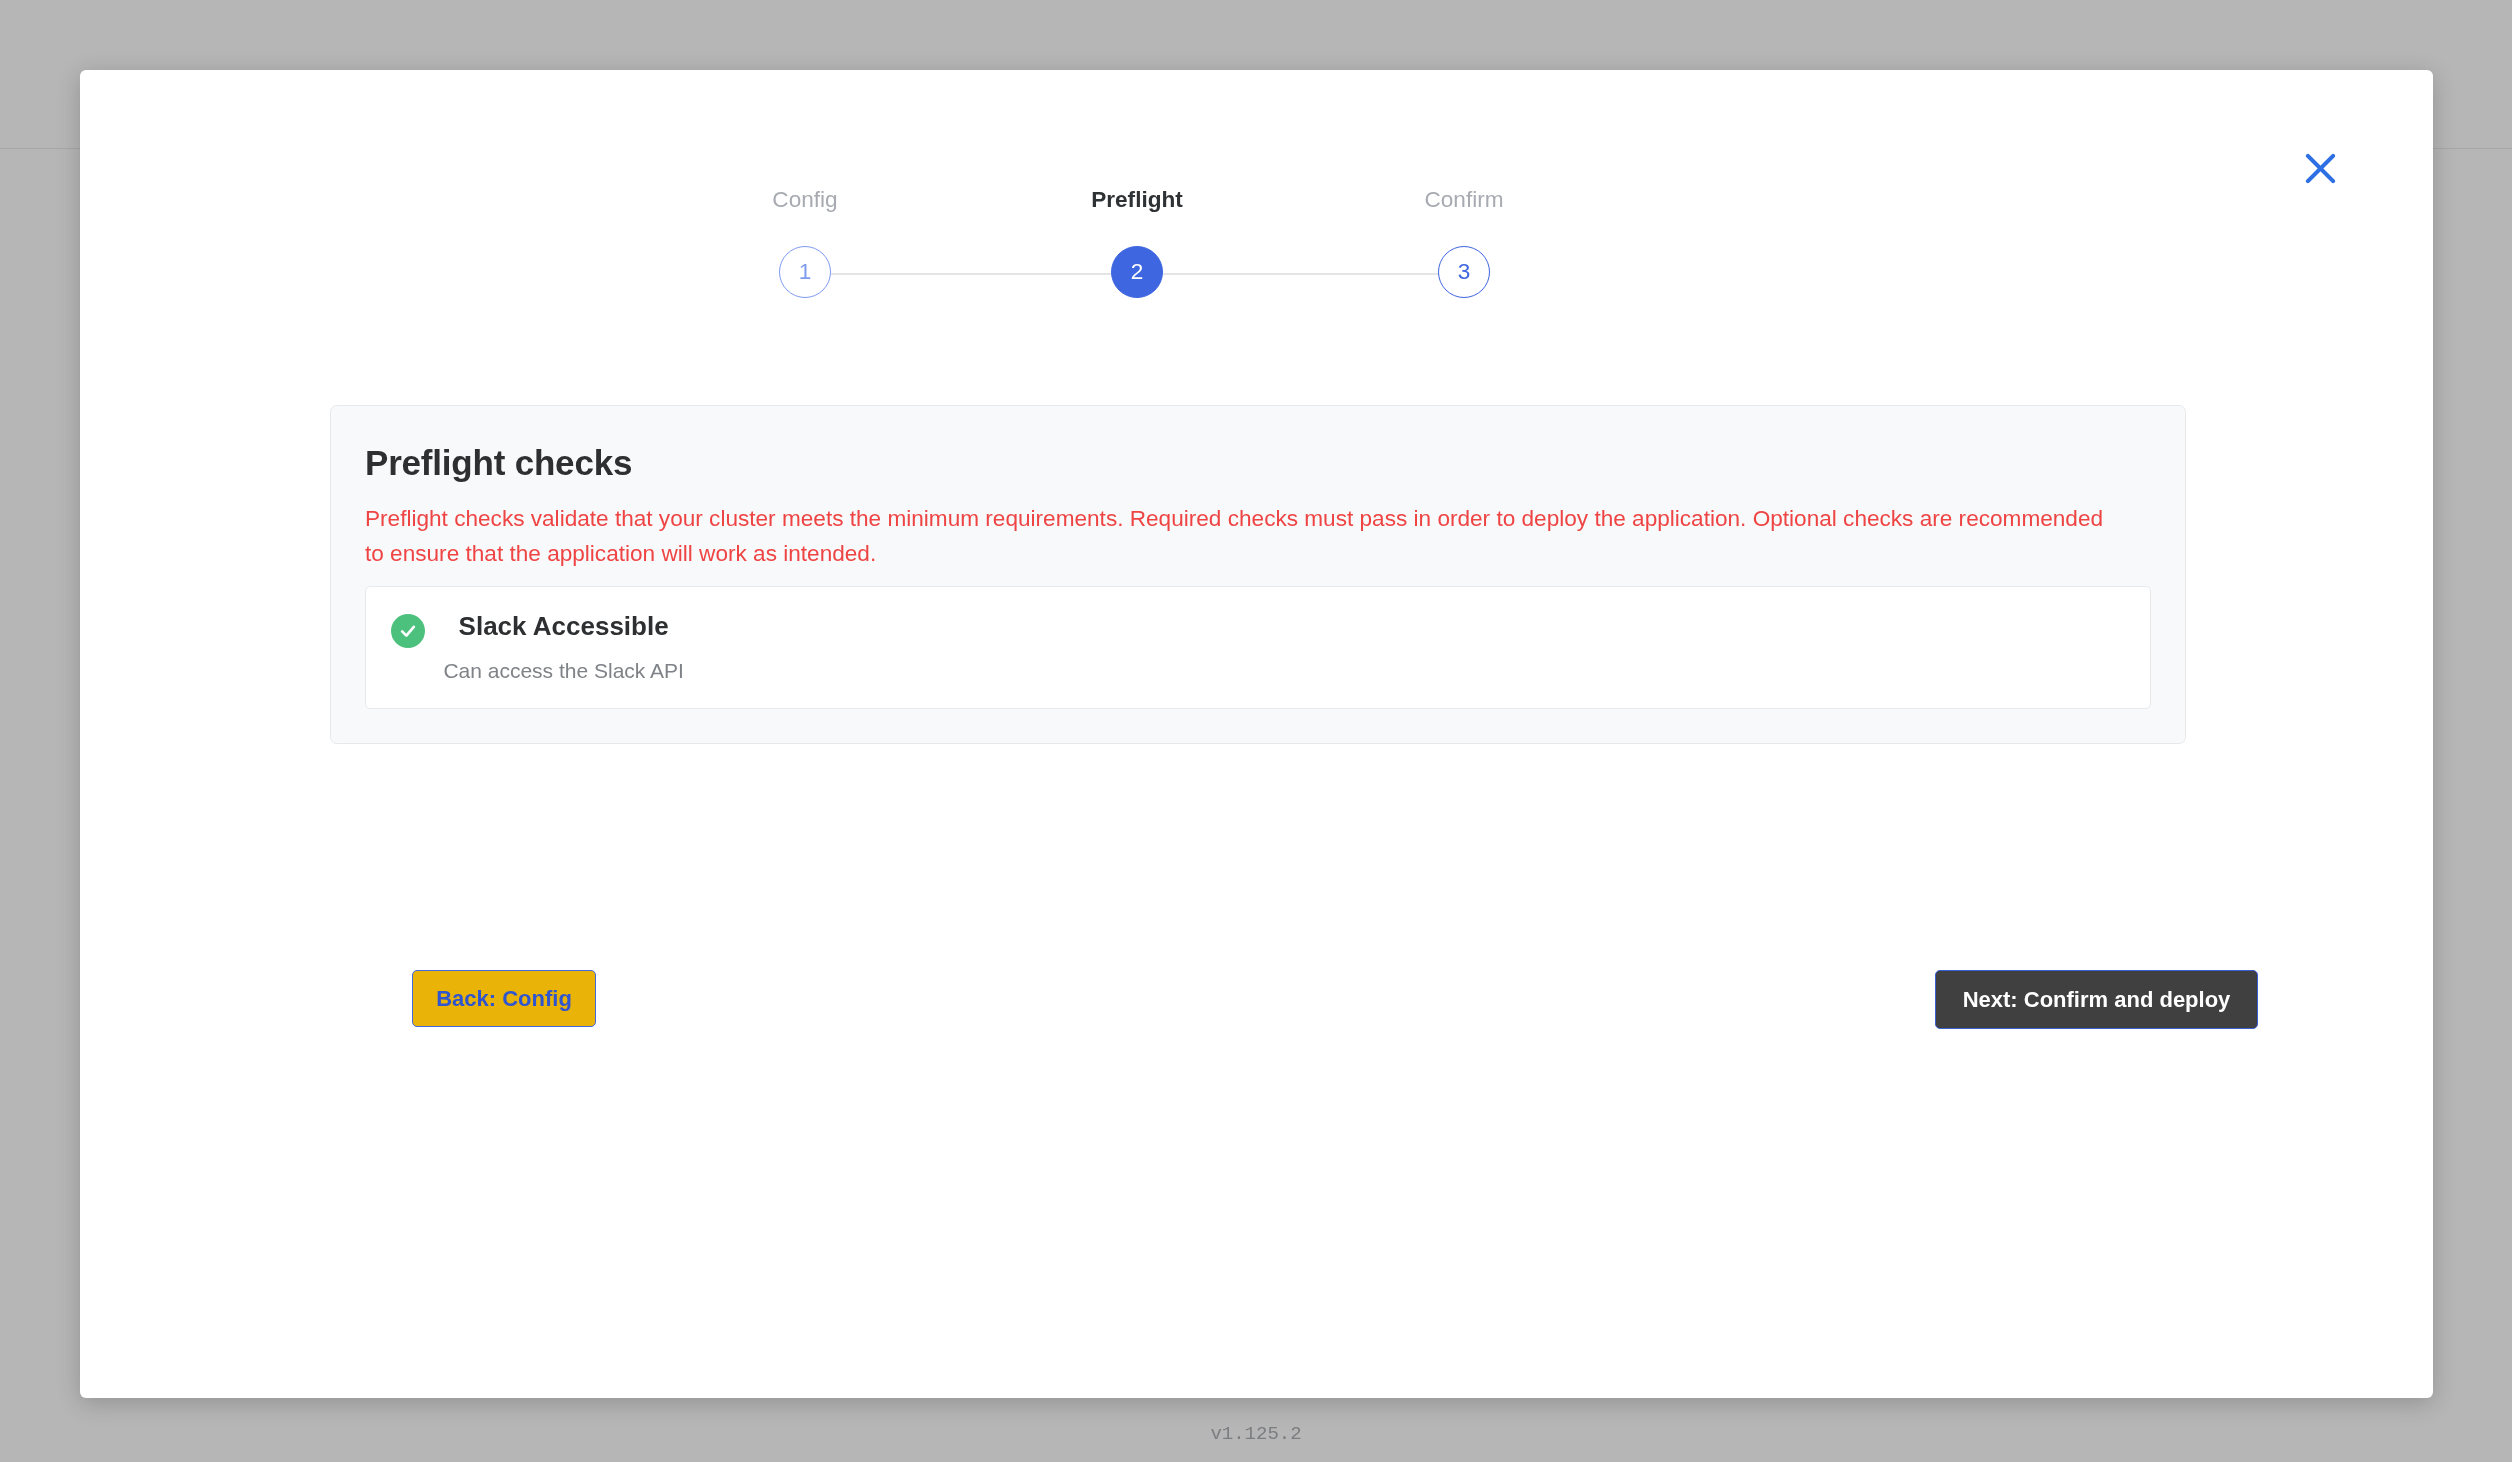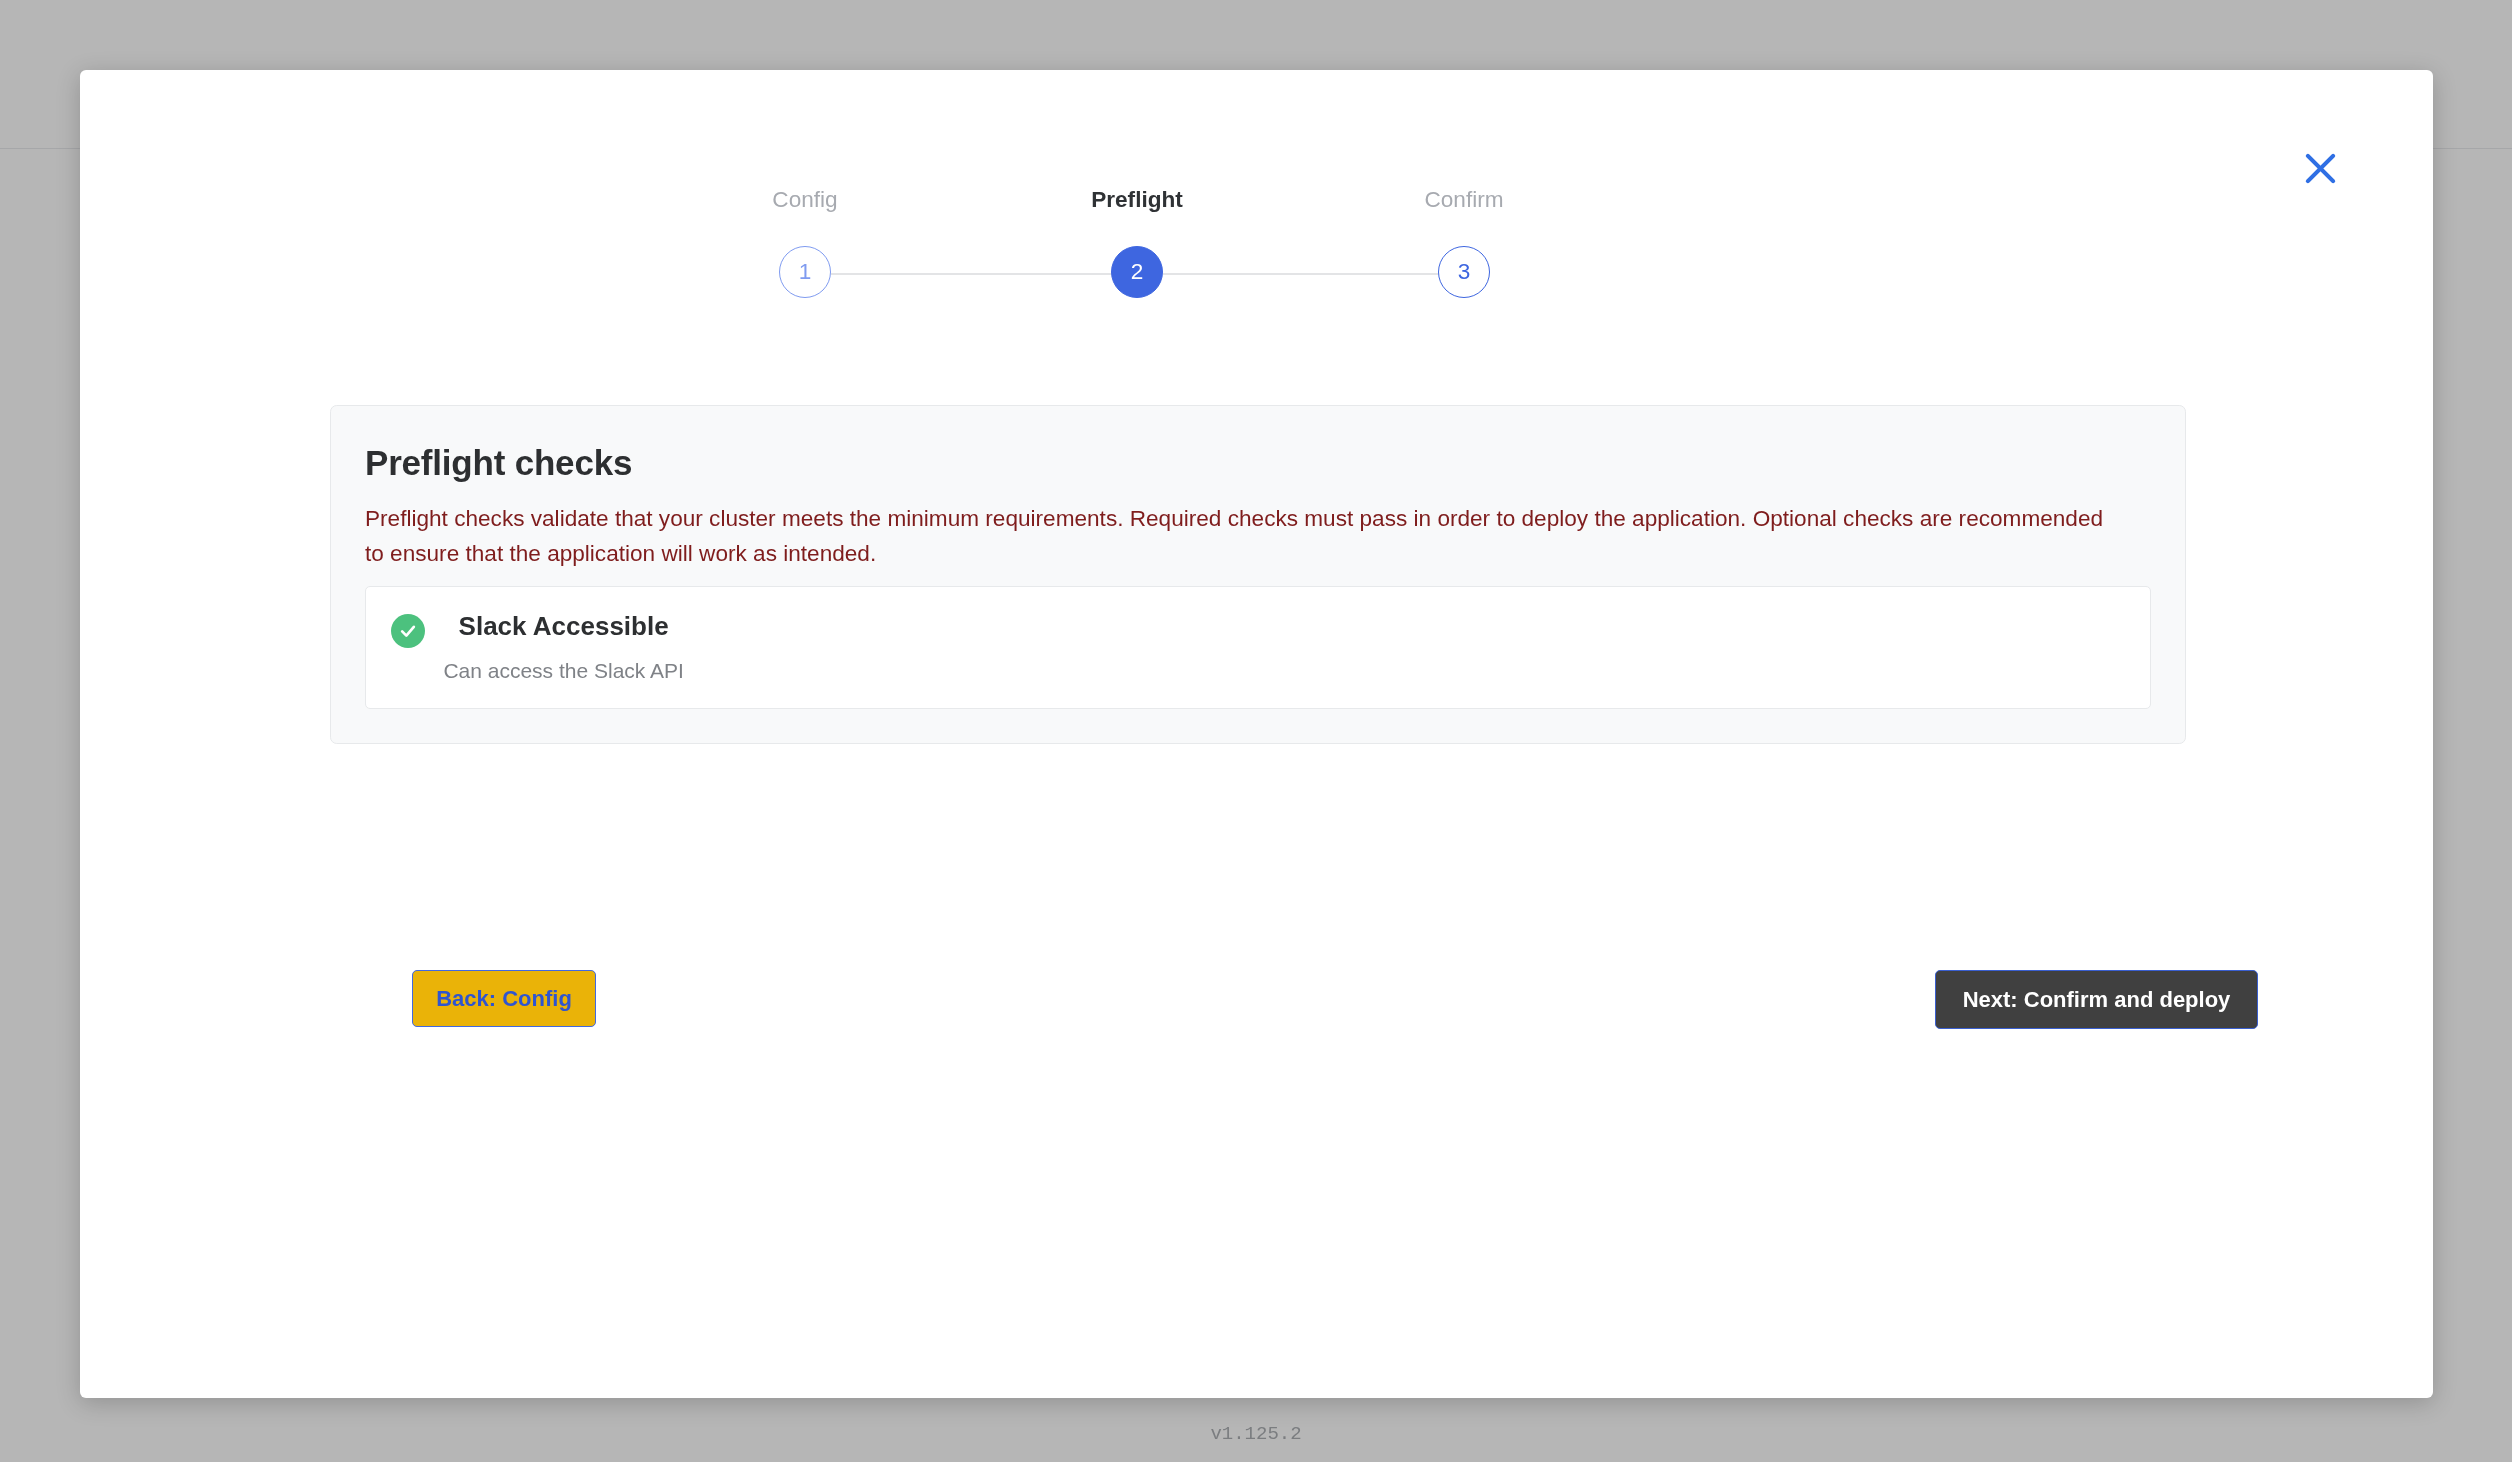--- a/index.html
+++ b/index.html
@@ -187,21 +187,21 @@
   .panel-title {
     font-size: 35px;
     font-weight: bold;
     color: #2d2f31;
     margin: 0 0 18.4px 0;
     letter-spacing: -0.2px;
   }
   .panel-desc {
     font-size: 22.6px;
     line-height: 1.55;
-    color: #7f1d1d;
+    color: #ef4444;
     margin: 0;
     max-width: 1744px;
   }
   .results-row {
     position: relative;
     margin-top: 59px;
     height: 57px;
   }
   .results-title {
     font-size: 26px;

